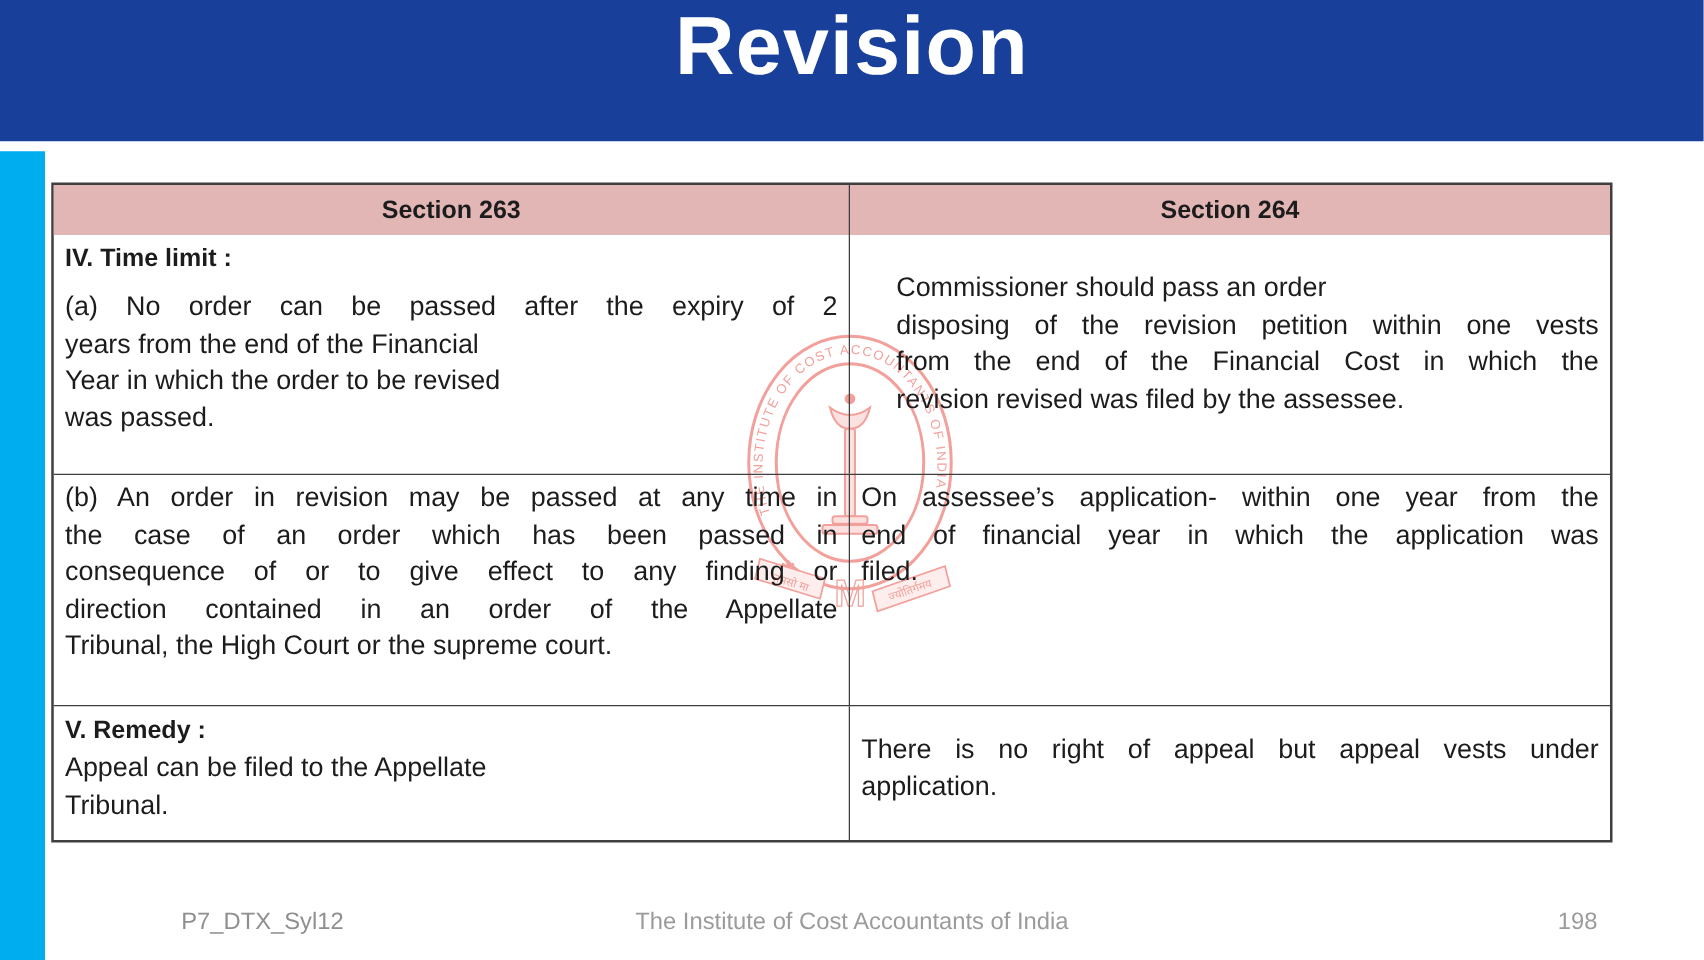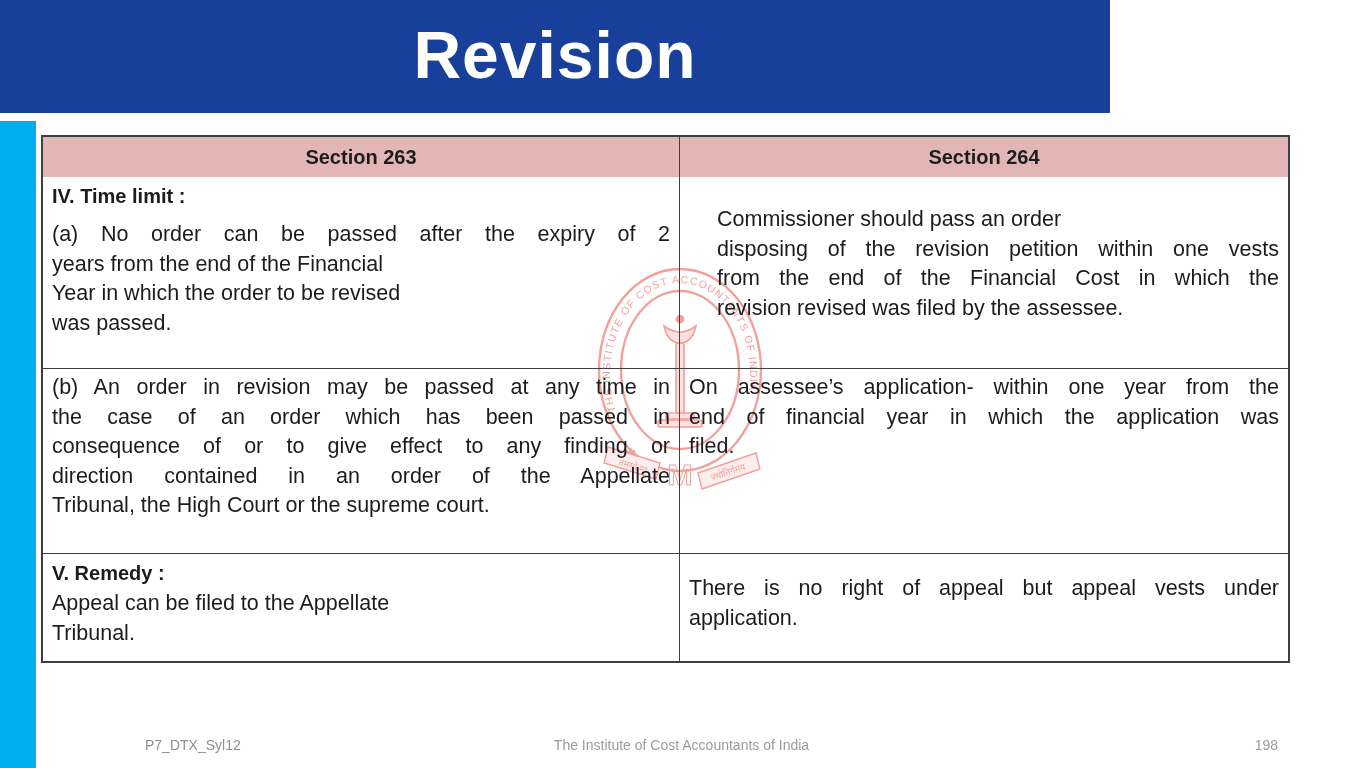--- a/index.html
+++ b/index.html
@@ -10,53 +10,53 @@
     --text:#1c1c1c;
     --footer-text:#8f8f8f;
     --seal:#f0908a;
   }
   *{margin:0;padding:0;box-sizing:border-box;}
   html,body{width:1363px;height:768px;overflow:hidden;background:#fff;
     font-family:"Liberation Sans","DejaVu Sans",sans-serif;}
   .stage{position:relative;width:1363px;height:768px;background:#fff;}
 
   
-  .banner{position:absolute;left:0;top:0;width:1110px;height:113px;
-    background:var(--banner);display:flex;align-items:center;justify-content:center;}
+  .banner{position:absolute;left:0;top:0;width:1363px;height:113px;
+    background:var(--banner);display:flex;justify-content:center;}
   .banner .title{color:#fff;font-size:66px;font-weight:bold;letter-spacing:1px;
     transform:translateY(-2px);}
 
   
   .side-strip{position:absolute;left:0;top:121px;width:36px;height:647px;
     background:var(--strip);}
 
   
   .seal{position:absolute;left:594px;top:263px;width:172px;height:248px;
     z-index:1;opacity:.85;}
 
   
-  .tbl{position:absolute;left:41px;top:135px;width:1249px;z-index:2;
+  .tbl{position:absolute;left:41px;top:146px;width:1249px;z-index:2;
     border:2px solid var(--border);color:var(--text);}
   .tr{display:grid;grid-template-columns:637px 1fr;}
   .tr + .tr{border-top:1.6px solid var(--border);}
   .th{background:var(--header-bg);height:40px;display:flex;align-items:center;
     justify-content:center;font-weight:bold;font-size:20px;}
   .td,.th{min-width:0;}
   .td.left,.th.left{border-right:1.6px solid var(--border);}
   .td{padding:4px 9px 4px 9px;background:transparent;}
   .cell-heading{font-weight:bold;font-size:20px;line-height:31px;}
   .para .line{font-size:21.5px;line-height:29.5px;white-space:nowrap;}
   .para .line.j{white-space:normal;text-align:justify;text-align-last:justify;}
   .gap-sm{margin-top:8px;}
   .gap-md{margin-top:24px;margin-left:28px;}
   .gap-lg{margin-top:16px;}
 
   
-  .footer{position:absolute;left:0;bottom:7px;width:1363px;height:24px;
-    color:var(--footer-text);font-size:14px;z-index:3;}
+  .footer{position:absolute;left:0;bottom:17px;width:1363px;height:24px;
+    color:var(--footer-text);font-size:19px;z-index:3;}
   .footer .f-left{position:absolute;left:145px;top:0;}
   .footer .f-center{position:absolute;left:0;width:100%;text-align:center;top:0;color:#9b9b9b;}
   .footer .f-right{position:absolute;right:85px;top:0;color:#9b9b9b;}
 </style>
 </head>
 <body>
 
 <div class="stage">
 
   <div class="banner">

